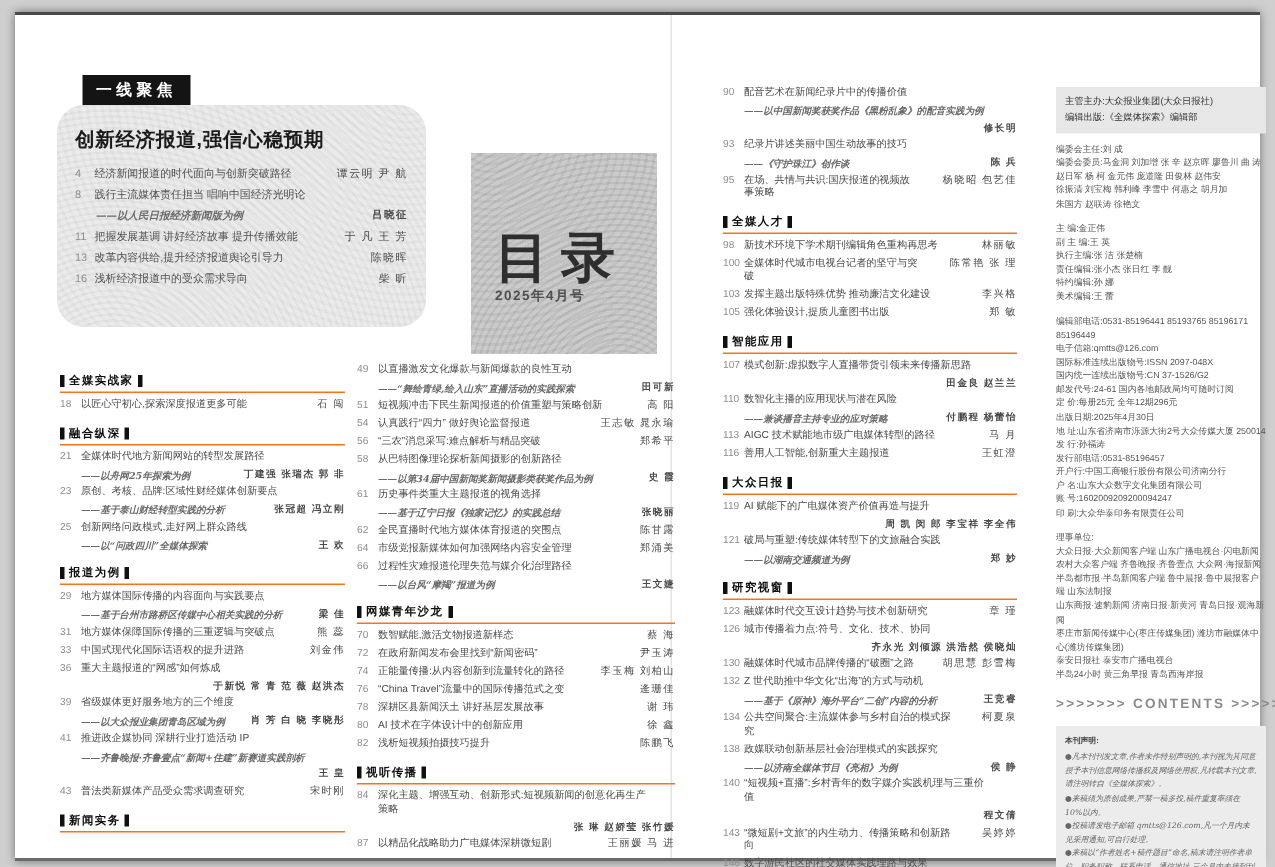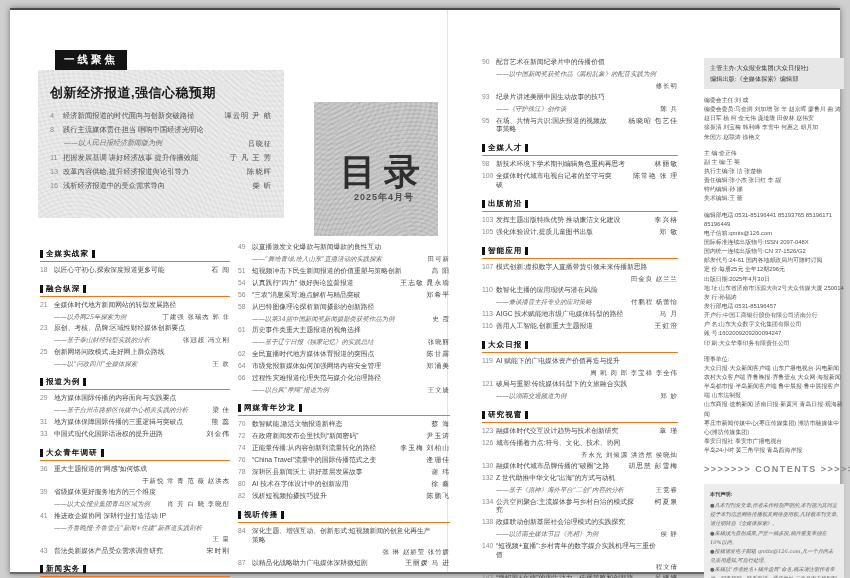--- a/index.html
+++ b/index.html
@@ -8,42 +8,42 @@
   .spread{position:absolute;left:10px;top:8px;width:830px;height:562px;background:#ffffff;
           box-shadow:0 0 6px rgba(0,0,0,.45);border-top:2px solid #4a4a4a;border-bottom:2px solid #6a6a6a;}
   .gutter{position:absolute;left:437px;top:0;width:1px;height:100%;background:#e3e3e3;}
 
   
   .wave{background-color:#e9e9e9;
         background-image:repeating-radial-gradient(circle at 15% 130%, rgba(0,0,0,.030) 0 1.5px, rgba(255,255,255,.04) 1.5px 4px),
                          repeating-radial-gradient(circle at 95% -20%, rgba(0,0,0,.025) 0 2px, rgba(255,255,255,.03) 2px 5px);}
   .wave-dark{background-color:#c6c6c6;
         background-image:repeating-radial-gradient(circle at 80% 120%, rgba(0,0,0,.05) 0 1.5px, rgba(255,255,255,.05) 1.5px 4px),
-                         repeating-radial-gradient(circle at 10% -10%, rgba(0,0,0,.04) 0 2px, rgba(255,255,255,.04) 2px 5px);text-align:center;}
+                         repeating-radial-gradient(circle at 10% -10%, rgba(0,0,0,.04) 0 2px, rgba(255,255,255,.04) 2px 5px);}
 
   .badge{position:absolute;left:45px;top:40px;background:#141414;color:#fff;font-weight:bold;
          font-size:10.5px;letter-spacing:3px;padding:3px 9px 4px;}
-  .hero{position:absolute;left:28px;top:60px;width:246px;height:148px;padding:10px 12px 6px;box-sizing:border-box;}
+  .hero{position:absolute;left:28px;top:60px;width:246px;height:148px;padding:10px 12px 6px;box-sizing:border-box;border-radius:18px;}
   .hero-title{font-size:13px;font-weight:bold;color:#1b1b1b;margin:4px 0 9px;letter-spacing:.5px;}
 
   .tocbox{position:absolute;left:304px;top:92px;width:124px;height:134px;box-sizing:border-box;padding:52px 0 0 16px;}
   .tocbox .big{font-size:36px;font-weight:bold;color:#2e2e2e;letter-spacing:8px;line-height:1;}
   .tocbox .issue{font-size:9px;color:#4f4f4f;font-weight:bold;margin-top:1px;letter-spacing:1px;}
 
   .col{position:absolute;box-sizing:border-box;}
   #col1{left:30px;top:230px;width:190px;}
   #col2{left:228px;top:230px;width:212px;}
   #col3{left:472px;top:45px;width:196px;}
 
   .entry{display:flex;align-items:flex-start;font-size:6.8px;color:#4a4a4a;line-height:1.3;margin:3.2px 0;}
   .no{flex:none;width:14px;color:#8d8d8d;}
   .title{flex:1;padding-right:16px;}
   .authors{flex:none;white-space:nowrap;color:#4a4a4a;letter-spacing:1px;}
   .sub{display:flex;align-items:flex-end;font-size:6.4px;color:#6b6b6b;font-style:italic;
-       font-family:"DejaVu Serif","Liberation Serif",serif;margin:1px 0 3px 14px;line-height:1.3;}
+       font-family:"DejaVu Serif","Liberation Serif",serif;margin:1px 0 3px 14px;line-height:1.3;font-weight:bold;}
   .sub .stext{flex:1;padding-right:4px;}
   .sub .authors{font-style:normal;font-family:"Liberation Sans","DejaVu Sans",sans-serif;}
 
   .sec-h{display:flex;align-items:center;gap:3px;font-size:7.6px;font-weight:bold;color:#101010;
          border-bottom:1px solid #f97316;padding-bottom:2px;margin:9px 0 4px;letter-spacing:1px;}
   .bar{flex:none;width:3px;height:8px;background:#101010;}
 
   #hero-list .entry{font-size:7.3px;margin:4.6px 0;color:#4f4f4f;}
   #hero-list .no{width:13px;}
   #hero-list .sub{font-size:7px;}
@@ -161,25 +161,20 @@
       <div class="entry">
         <span class="no">31</span>
         <span class="title">地方媒体保障国际传播的三重逻辑与突破点</span>
         <span class="authors">熊 蕊</span>
       </div>
       <div class="entry">
         <span class="no">33</span>
         <span class="title">中国式现代化国际话语权的提升进路</span>
         <span class="authors">刘金伟</span>
       </div>
-      <div class="sec-h">
-        <span class="bar"></span>
-        <span class="sec-t">大众青年调研</span>
-        <span class="bar"></span>
-      </div>
       <div class="entry">
         <span class="no">36</span>
         <span class="title">重大主题报道的“网感”如何炼成</span>
       </div>
       <div class="sub">
         <span class="stext"></span>
         <span class="authors">于新悦 常 青 范 薇 赵洪杰</span>
       </div>
       <div class="entry">
         <span class="no">39</span>
@@ -360,25 +355,20 @@
       </div>
       <div class="entry">
         <span class="no">98</span>
         <span class="title">新技术环境下学术期刊编辑角色重构再思考</span>
         <span class="authors">林丽敏</span>
       </div>
       <div class="entry">
         <span class="no">100</span>
         <span class="title">全媒体时代城市电视台记者的坚守与突破</span>
         <span class="authors">陈常艳 张 理</span>
-      </div>
-      <div class="sec-h">
-        <span class="bar"></span>
-        <span class="sec-t">出版前沿</span>
-        <span class="bar"></span>
       </div>
       <div class="entry">
         <span class="no">103</span>
         <span class="title">发挥主题出版特殊优势 推动廉洁文化建设</span>
         <span class="authors">李兴格</span>
       </div>
       <div class="entry">
         <span class="no">105</span>
         <span class="title">强化体验设计,提质儿童图书出版</span>
         <span class="authors">郑 敏</span>

